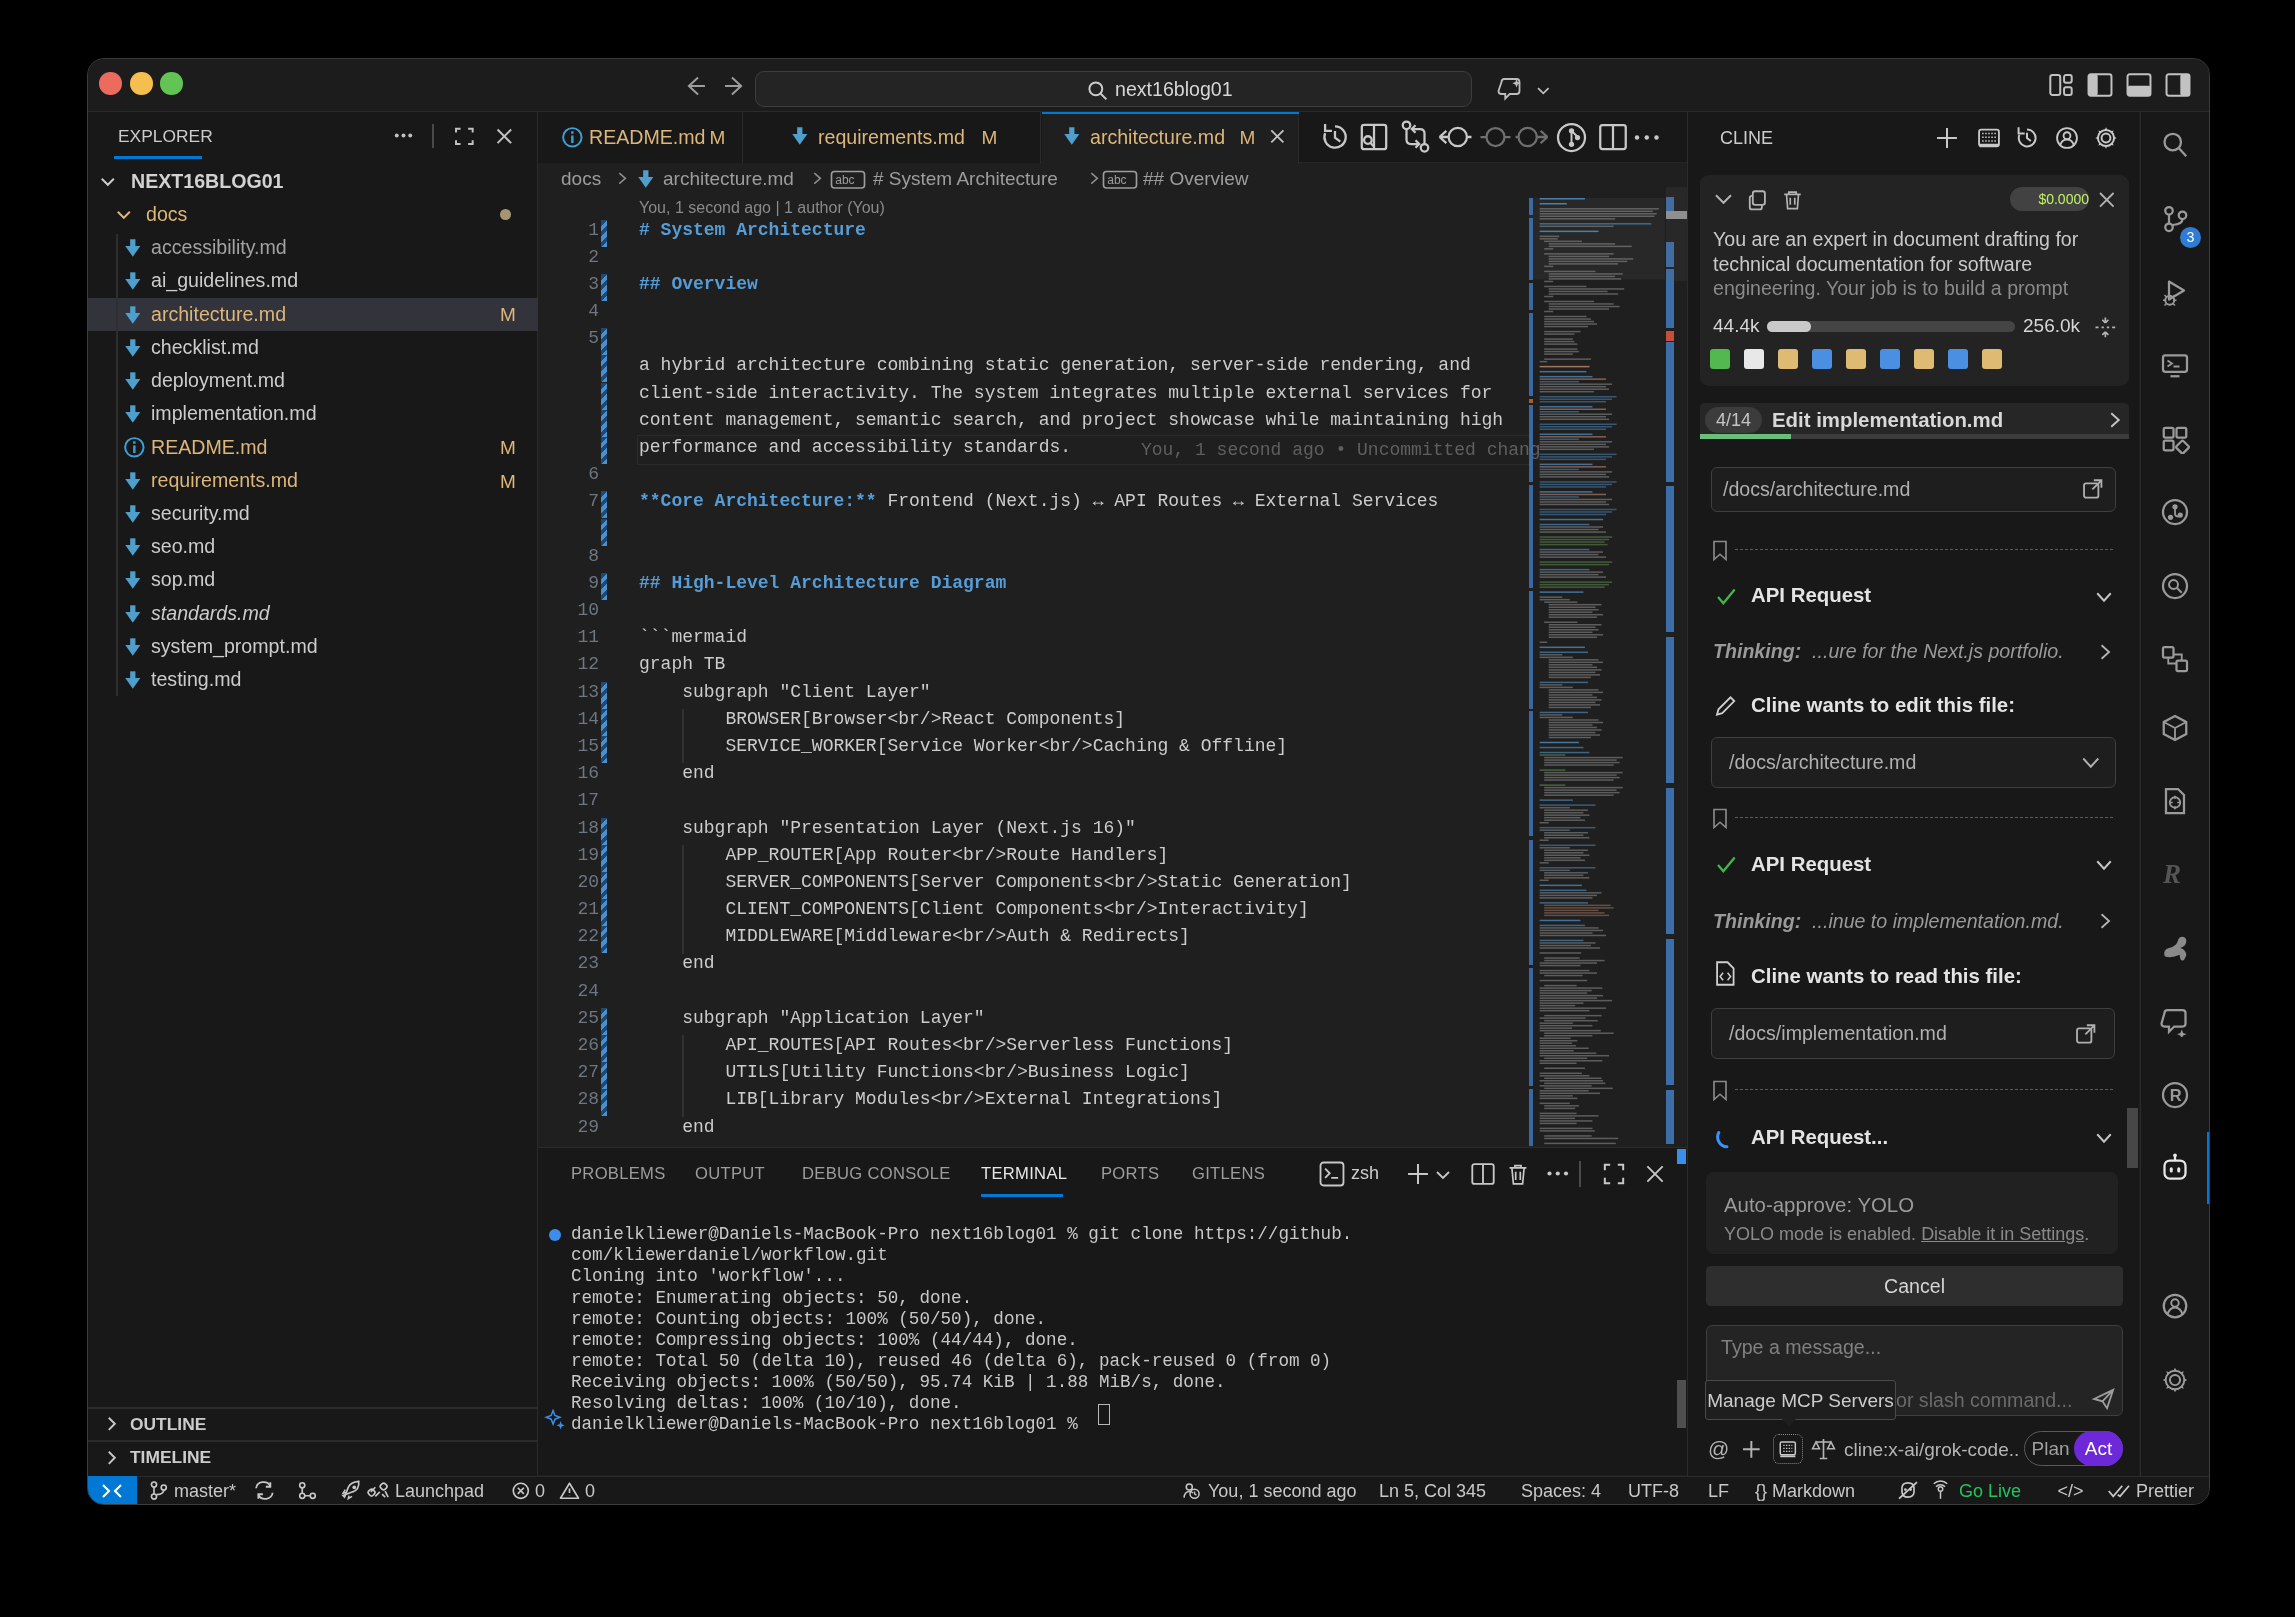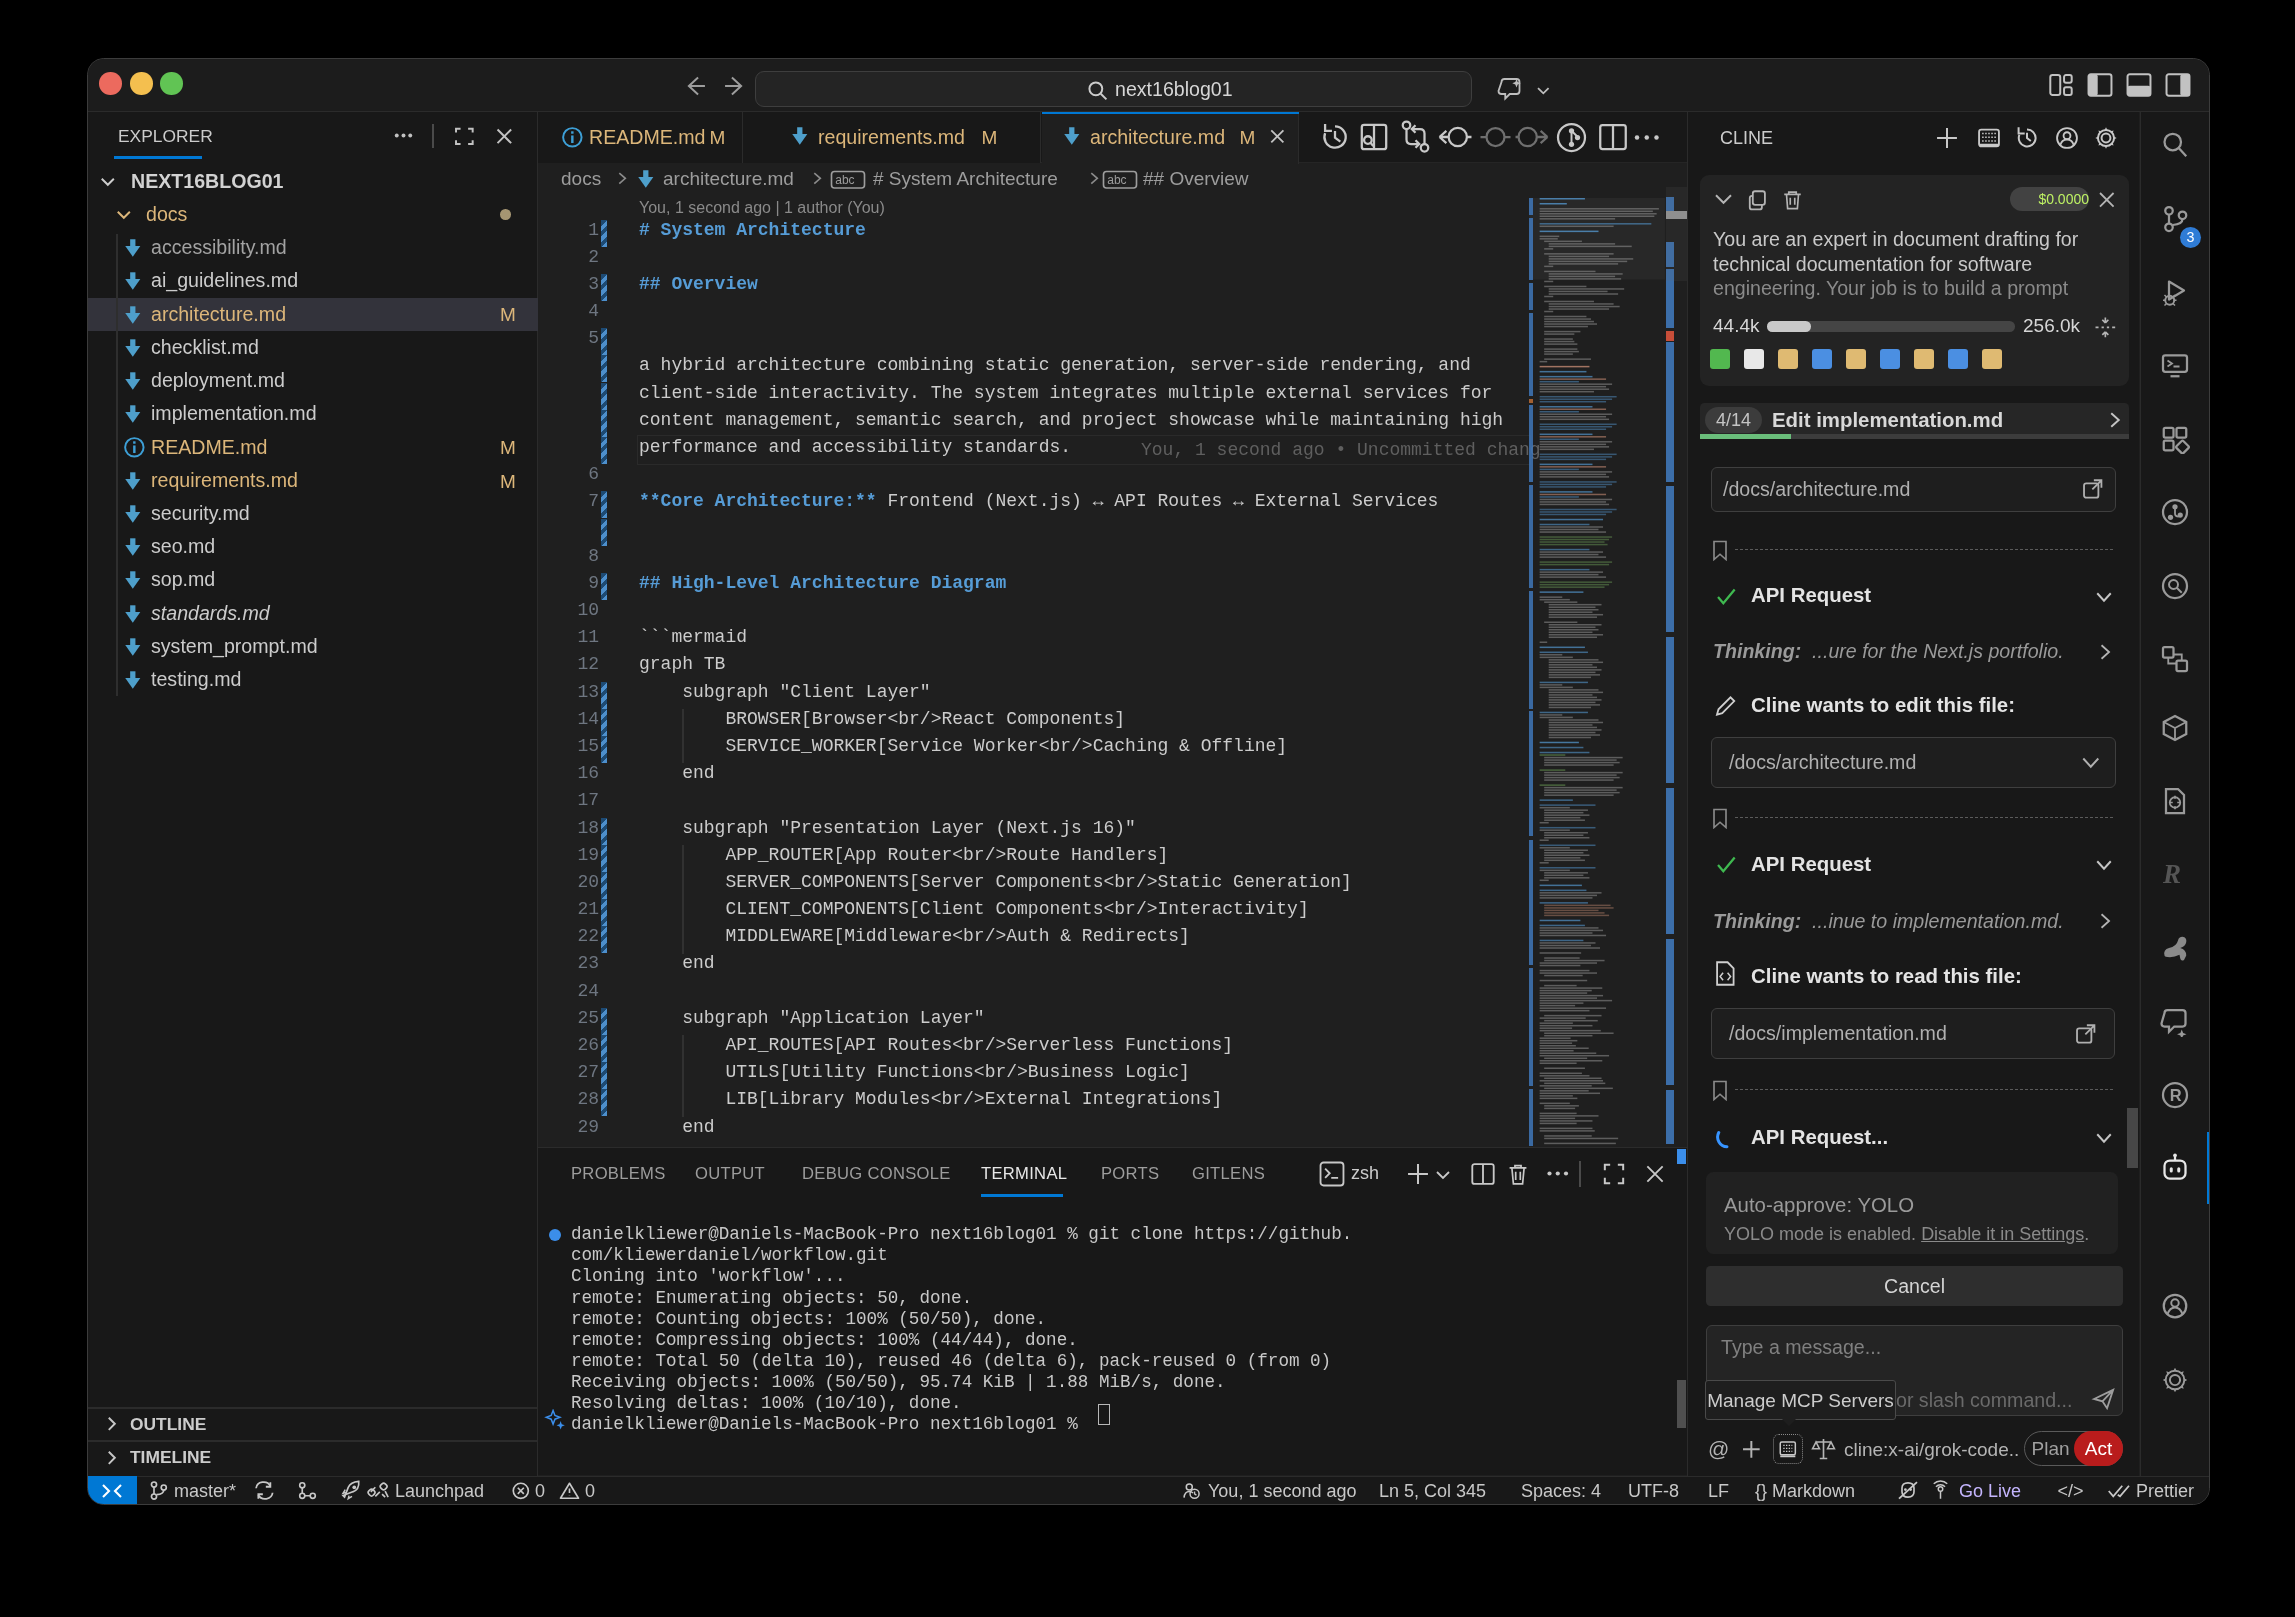--- a/index.html
+++ b/index.html
@@ -897,21 +897,21 @@
         <rect x="3" y="4" width="20" height="17" rx="2" stroke="#c8c8c8" stroke-width="2"></rect>
         <path d="M7 8.5 h12 M7 12.5 h12 M7 16.5 h12" stroke="#c8c8c8" stroke-width="1.6" stroke-dasharray="1.8 1.8"></path>
         <path d="M3 23 h20" stroke="#c8c8c8" stroke-width="2.4"></path>
       </svg></div>
     <div style="position:absolute;left:1722px;top:1377px;width:27px;height:27px;"><svg style="" width="27" height="27" viewBox="0 0 36 36" fill="none">
         <path d="M18 4 V30 M13 30 h10 M18 8 L8 8 M18 8 L28 8 M8 8 l-4.5 9 h9 Z M28 8 l-4.5 9 h9 Z" stroke="#b4b4b4" stroke-width="2.2"></path>
       </svg></div>
     <div style="position:absolute;left:1756px;top:1376px;width:174px;height:30px;line-height:30px;color:#b4b4b4;font-size:19px;white-space:nowrap;overflow:hidden;">cline:x-ai/grok-code...</div>
     <div style="position:absolute;left:1936px;top:1372px;width:99px;height:35px;border:1.5px solid #5a5a5a;border-radius:18px;"></div>
     <div style="position:absolute;left:1936px;top:1372px;width:53px;height:35px;line-height:35px;text-align:center;color:#a0a0a0;font-size:19px;">Plan</div>
-    <div style="position:absolute;left:1986px;top:1372px;width:49px;height:35px;background:#b91c1c;border-radius:18px;line-height:35px;text-align:center;color:#fff;font-size:19px;">Act</div>
+    <div style="position:absolute;left:1986px;top:1372px;width:49px;height:35px;background:#6d28d9;border-radius:18px;line-height:35px;text-align:center;color:#fff;font-size:19px;">Act</div>
     <div style="position:absolute;left:2039px;top:1049px;width:11.3px;height:60px;background:#474747;"></div>
     <div style="position:absolute;left:2052px;top:53px;width:72px;height:1364px;background:#181818;border-left:1.5px solid #2b2b2b;"></div>
     <div style="position:absolute;left:2072px;top:71px;width:30px;height:30px;"><svg style="" width="30" height="30" viewBox="0 0 40 40" fill="none">
         <circle cx="17" cy="16" r="11" stroke="#9a9a9a" stroke-width="3"></circle>
         <path d="M25 24 L35 35" stroke="#9a9a9a" stroke-width="3"></path>
       </svg></div>
     <div style="position:absolute;left:2072px;top:145px;width:30px;height:30px;"><svg style="" width="30" height="30" viewBox="0 0 40 40" fill="none">
         <circle cx="12" cy="9" r="5" stroke="#9a9a9a" stroke-width="3"></circle>
         <circle cx="12" cy="31" r="5" stroke="#9a9a9a" stroke-width="3"></circle>
         <circle cx="30" cy="15" r="5" stroke="#9a9a9a" stroke-width="3"></circle>
@@ -1051,19 +1051,19 @@
     <div style="position:absolute;left:1808px;top:1420px;width:24px;height:22.7px;"><svg style="" width="24" height="22.7" viewBox="0 0 32 30" fill="none">
         <path d="M8 12 q0 -7 8 -7 t8 7 v5 q0 7 -8 7 t-8 -7 Z" stroke="#c8c8c8" stroke-width="2.2"></path>
         <circle cx="12.5" cy="14" r="1.8" fill="#c8c8c8"></circle>
         <circle cx="19.5" cy="14" r="1.8" fill="#c8c8c8"></circle>
         <path d="M4 26 L28 4" stroke="#c8c8c8" stroke-width="2.4"></path>
       </svg></div>
     <div style="position:absolute;left:1842px;top:1421px;width:21px;height:21px;"><svg style="" width="21" height="21" viewBox="0 0 28 28" fill="none">
         <circle cx="14" cy="12" r="3" stroke="#c8c8c8" stroke-width="2"></circle>
         <path d="M14 15 v10 M8 9 a8 8 0 0 1 12 0 M5 5 a13 13 0 0 1 18 0" stroke="#c8c8c8" stroke-width="2" fill="none"></path>
       </svg></div>
-    <div style="position:absolute;left:1871px;top:1417px;width:91px;height:30px;line-height:30px;color:#c4b5fd;font-size:18px;">Go Live</div>
+    <div style="position:absolute;left:1871px;top:1417px;width:91px;height:30px;line-height:30px;color:#22c55e;font-size:18px;">Go Live</div>
     <div style="position:absolute;left:1956px;top:1417px;width:53px;height:30px;line-height:30px;color:#c8c8c8;font-size:18px;text-align:center;">&lt;/&gt;</div>
     <div style="position:absolute;left:2019px;top:1423px;width:26px;height:18px;"><svg style="" width="26" height="18" viewBox="0 0 34 24" fill="none">
         <path d="M2 12 l6 7 L20 5 M14 17 l3 2 L29 5" stroke="#c8c8c8" stroke-width="2.4"></path>
       </svg></div>
     <div style="position:absolute;left:2048px;top:1417px;width:83px;height:30px;line-height:30px;color:#c8c8c8;font-size:18px;">Prettier</div>
   </div>
 
 </body></html>

